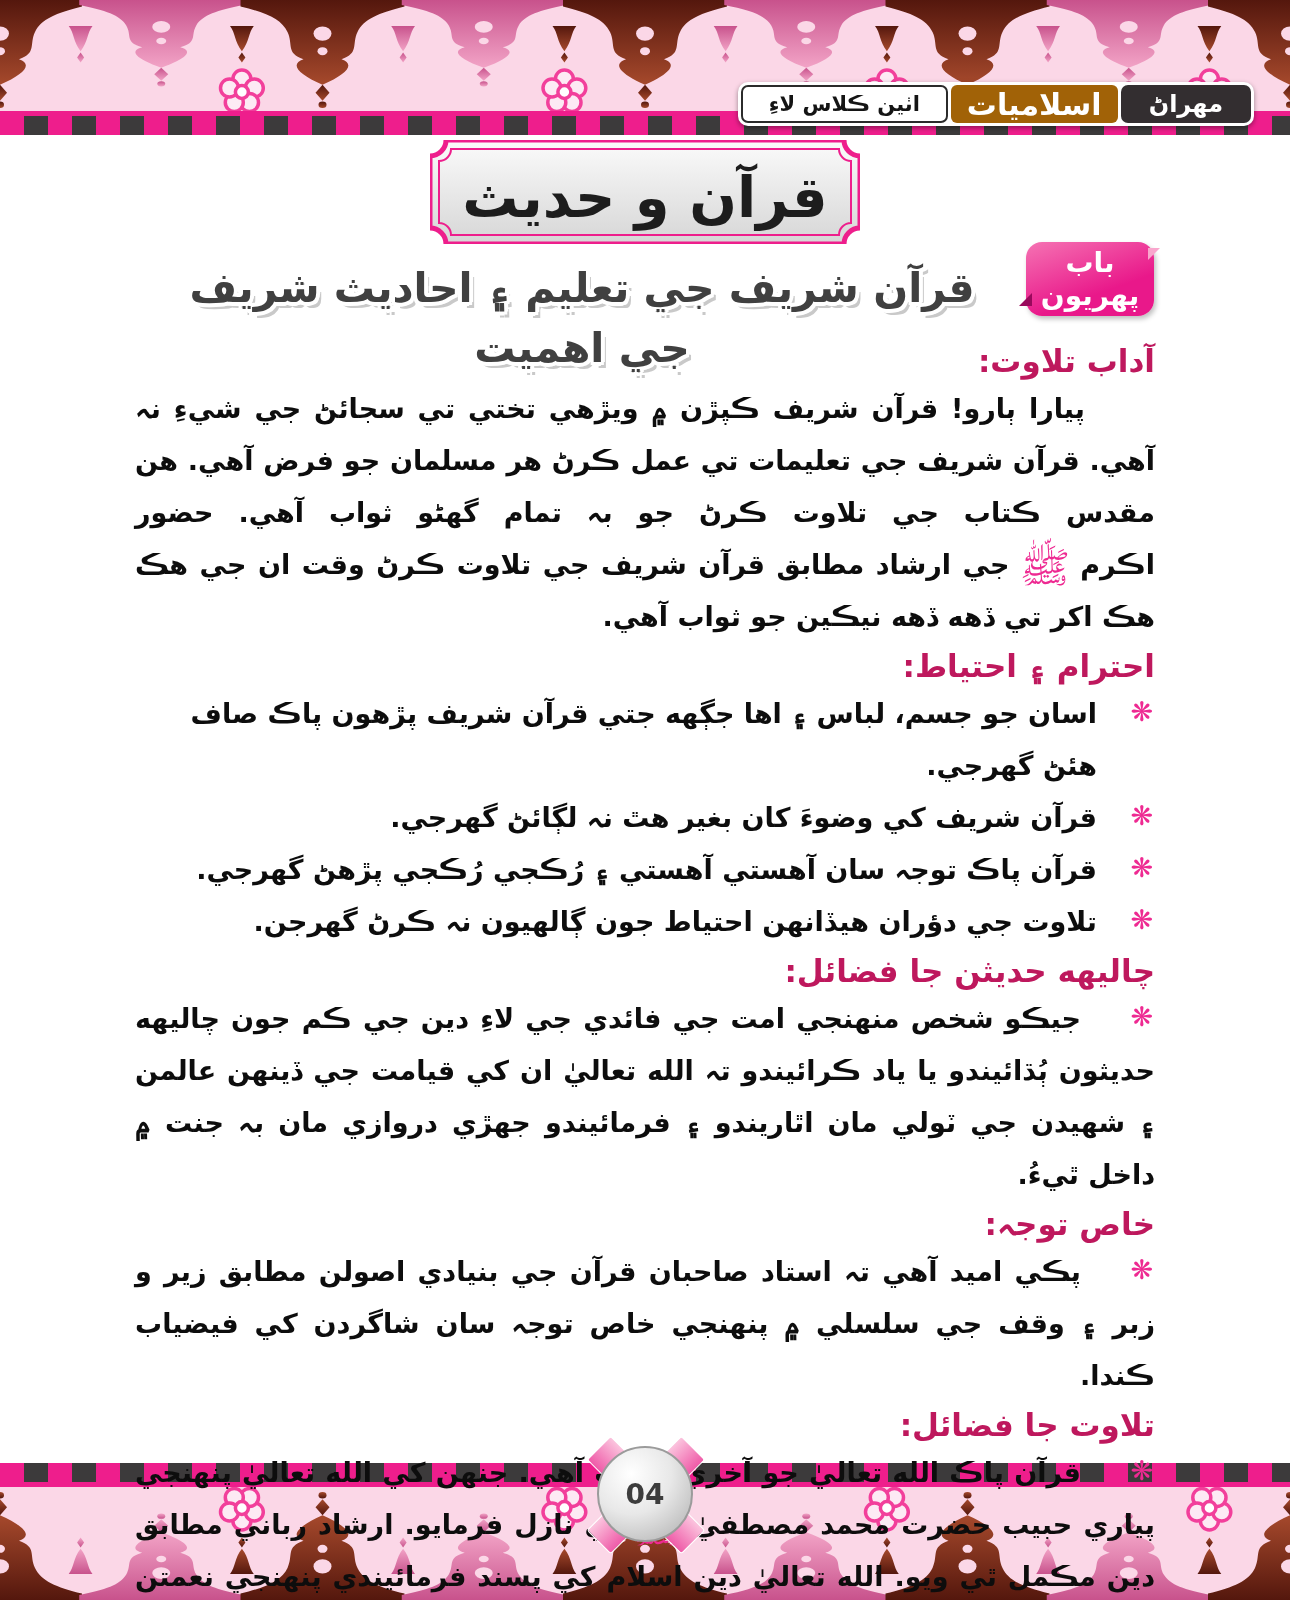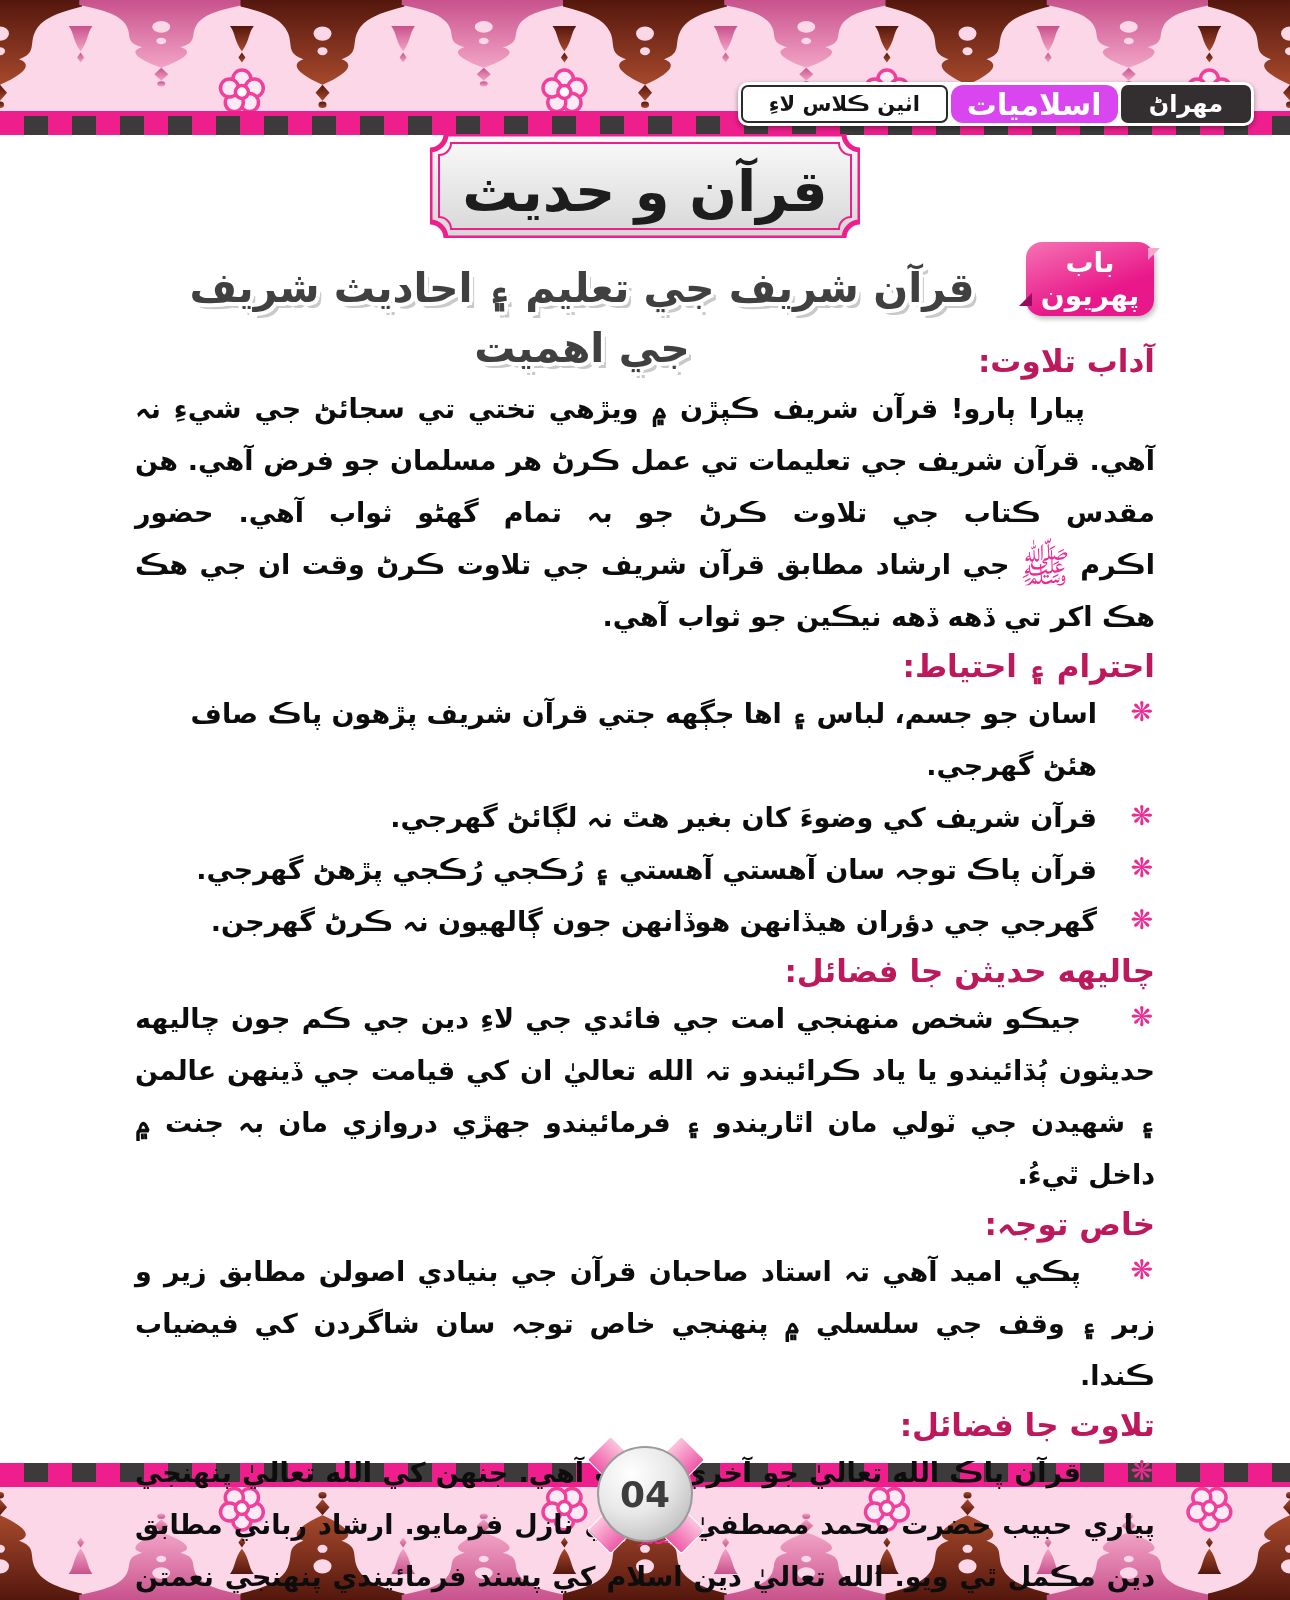--- a/index.html
+++ b/index.html
@@ -16,27 +16,27 @@
           background:repeating-linear-gradient(90deg,#ee1e8c 0 24px,#3c3a3b 24px 48px);}
   .stripe-top{top:111px;border-top:5px solid #ee1e8c;}
   .stripe-bottom{top:1463px;border-bottom:5px solid #ee1e8c;}
 
   
   .brand-group{position:absolute;top:82px;right:36px;z-index:5;display:flex;direction:rtl;
                align-items:stretch;background:#ffffff;padding:3px;border-radius:10px;
                box-shadow:0 2px 5px rgba(0,0,0,.4);height:44px;box-sizing:border-box;}
   .brand-box{background:#332e30;color:#fff;font-size:24px;font-weight:bold;border-radius:7px;
              padding:0 28px;display:flex;align-items:center;}
-  .subject-box{background:#d946ef;color:#fff;font-size:30px;font-weight:bold;border-radius:12px;
+  .subject-box{background:#a16207;color:#fff;font-size:30px;font-weight:bold;border-radius:6px;
              padding:0 16px;margin:0 3px;display:flex;align-items:center;}
   .class-box{background:#fff;color:#141414;font-size:21px;font-weight:bold;border-radius:7px;
              border:2px solid #2b2b2b;padding:0 26px;display:flex;align-items:center;box-sizing:border-box;}
 
   
-  .title-box{position:absolute;top:134px;left:430px;width:430px;height:116px;z-index:4;}
+  .title-box{position:absolute;top:140px;left:430px;width:430px;height:116px;z-index:4;}
   .title-box svg{position:absolute;inset:0;}
   .title-box .title-text{position:absolute;inset:0;display:flex;align-items:center;justify-content:center;
              color:#1d1d1d;font-size:56px;font-weight:bold;line-height:1;}
 
   
   .chapter-ribbon{position:absolute;top:242px;right:136px;width:128px;height:74px;z-index:3;
              background:linear-gradient(160deg,#f573b3 0%,#e9188a 65%);border-radius:16px;
              display:flex;flex-direction:column;align-items:center;justify-content:center;
              color:#fff;font-weight:bold;box-shadow:2px 3px 5px rgba(0,0,0,.25);}
   .chapter-ribbon:before{content:"";position:absolute;left:-7px;bottom:10px;
@@ -67,21 +67,21 @@
   .page-badge{position:absolute;top:1446px;left:597px;width:96px;height:96px;z-index:6;}
   .ribbon-x,.ribbon-x:before,.ribbon-x:after{position:absolute;}
   .ribbon-x{inset:0;}
   .ribbon-x:before,.ribbon-x:after{content:"";left:-18px;top:32px;width:132px;height:32px;
              background:linear-gradient(#fbc4de,#ef5ba8);border:1px solid #fff;border-radius:3px;}
   .ribbon-x:before{transform:rotate(45deg);}
   .ribbon-x:after{transform:rotate(-45deg);}
   .badge-circle{position:absolute;inset:0;border-radius:50%;
              background:radial-gradient(circle at 35% 28%,#ffffff 0%,#e8e8e8 45%,#c2c2c2 80%,#b0b0b0 100%);
              border:2px solid #9b9b9b;box-sizing:border-box;display:flex;align-items:center;justify-content:center;
-             color:#3d3d3d;font-size:36px;font-weight:bold;direction:ltr;}
+             color:#3d3d3d;font-size:28px;font-weight:bold;direction:ltr;}
 </style>
 </head>
 <body>
 
 <div class="page">
 
   <div class="ornament ornament-top">
     <svg width="1290" height="113" viewBox="0 0 1290 113">
       <defs>
         <linearGradient id="gm" x1="0" y1="0" x2="0" y2="1">
@@ -189,21 +189,21 @@
     <div class="bullet bullet-single">
       <span class="mark">❋</span>
       <p class="body-text">قرآن شريف کي وضوءَ کان بغير هٿ نہ لڳائڻ گهرجي.</p>
     </div>
     <div class="bullet bullet-single">
       <span class="mark">❋</span>
       <p class="body-text">قرآن پاڪ توجہ سان آهستي آهستي ۽ رُڪجي رُڪجي پڙهڻ گهرجي.</p>
     </div>
     <div class="bullet bullet-single">
       <span class="mark">❋</span>
-      <p class="body-text">گهرجي جي دؤران هيڏانهن هوڏانهن جون ڳالهيون نہ ڪرڻ گهرجن.</p>
+      <p class="body-text">تلاوت جي دؤران هيڏانهن احتياط جون ڳالهيون نہ ڪرڻ گهرجن.</p>
     </div>
 
     <h2 class="sec-heading">چاليهه حديثن جا فضائل:</h2>
     <div class="bullet bullet-para">
       <span class="mark">❋</span>
       <p class="body-text">جيڪو شخص منهنجي امت جي فائدي جي لاءِ دين جي ڪم جون چاليهه حديثون ٻُڌائيندو يا ياد ڪرائيندو تہ الله تعاليٰ ان کي قيامت جي ڏينهن عالمن ۽ شهيدن جي ٽولي مان اٿاريندو ۽ فرمائيندو جهڙي دروازي مان بہ جنت ۾ داخل ٿيءُ.</p>
     </div>
 
     <h2 class="sec-heading">خاص توجہ:</h2>
     <div class="bullet bullet-para">

